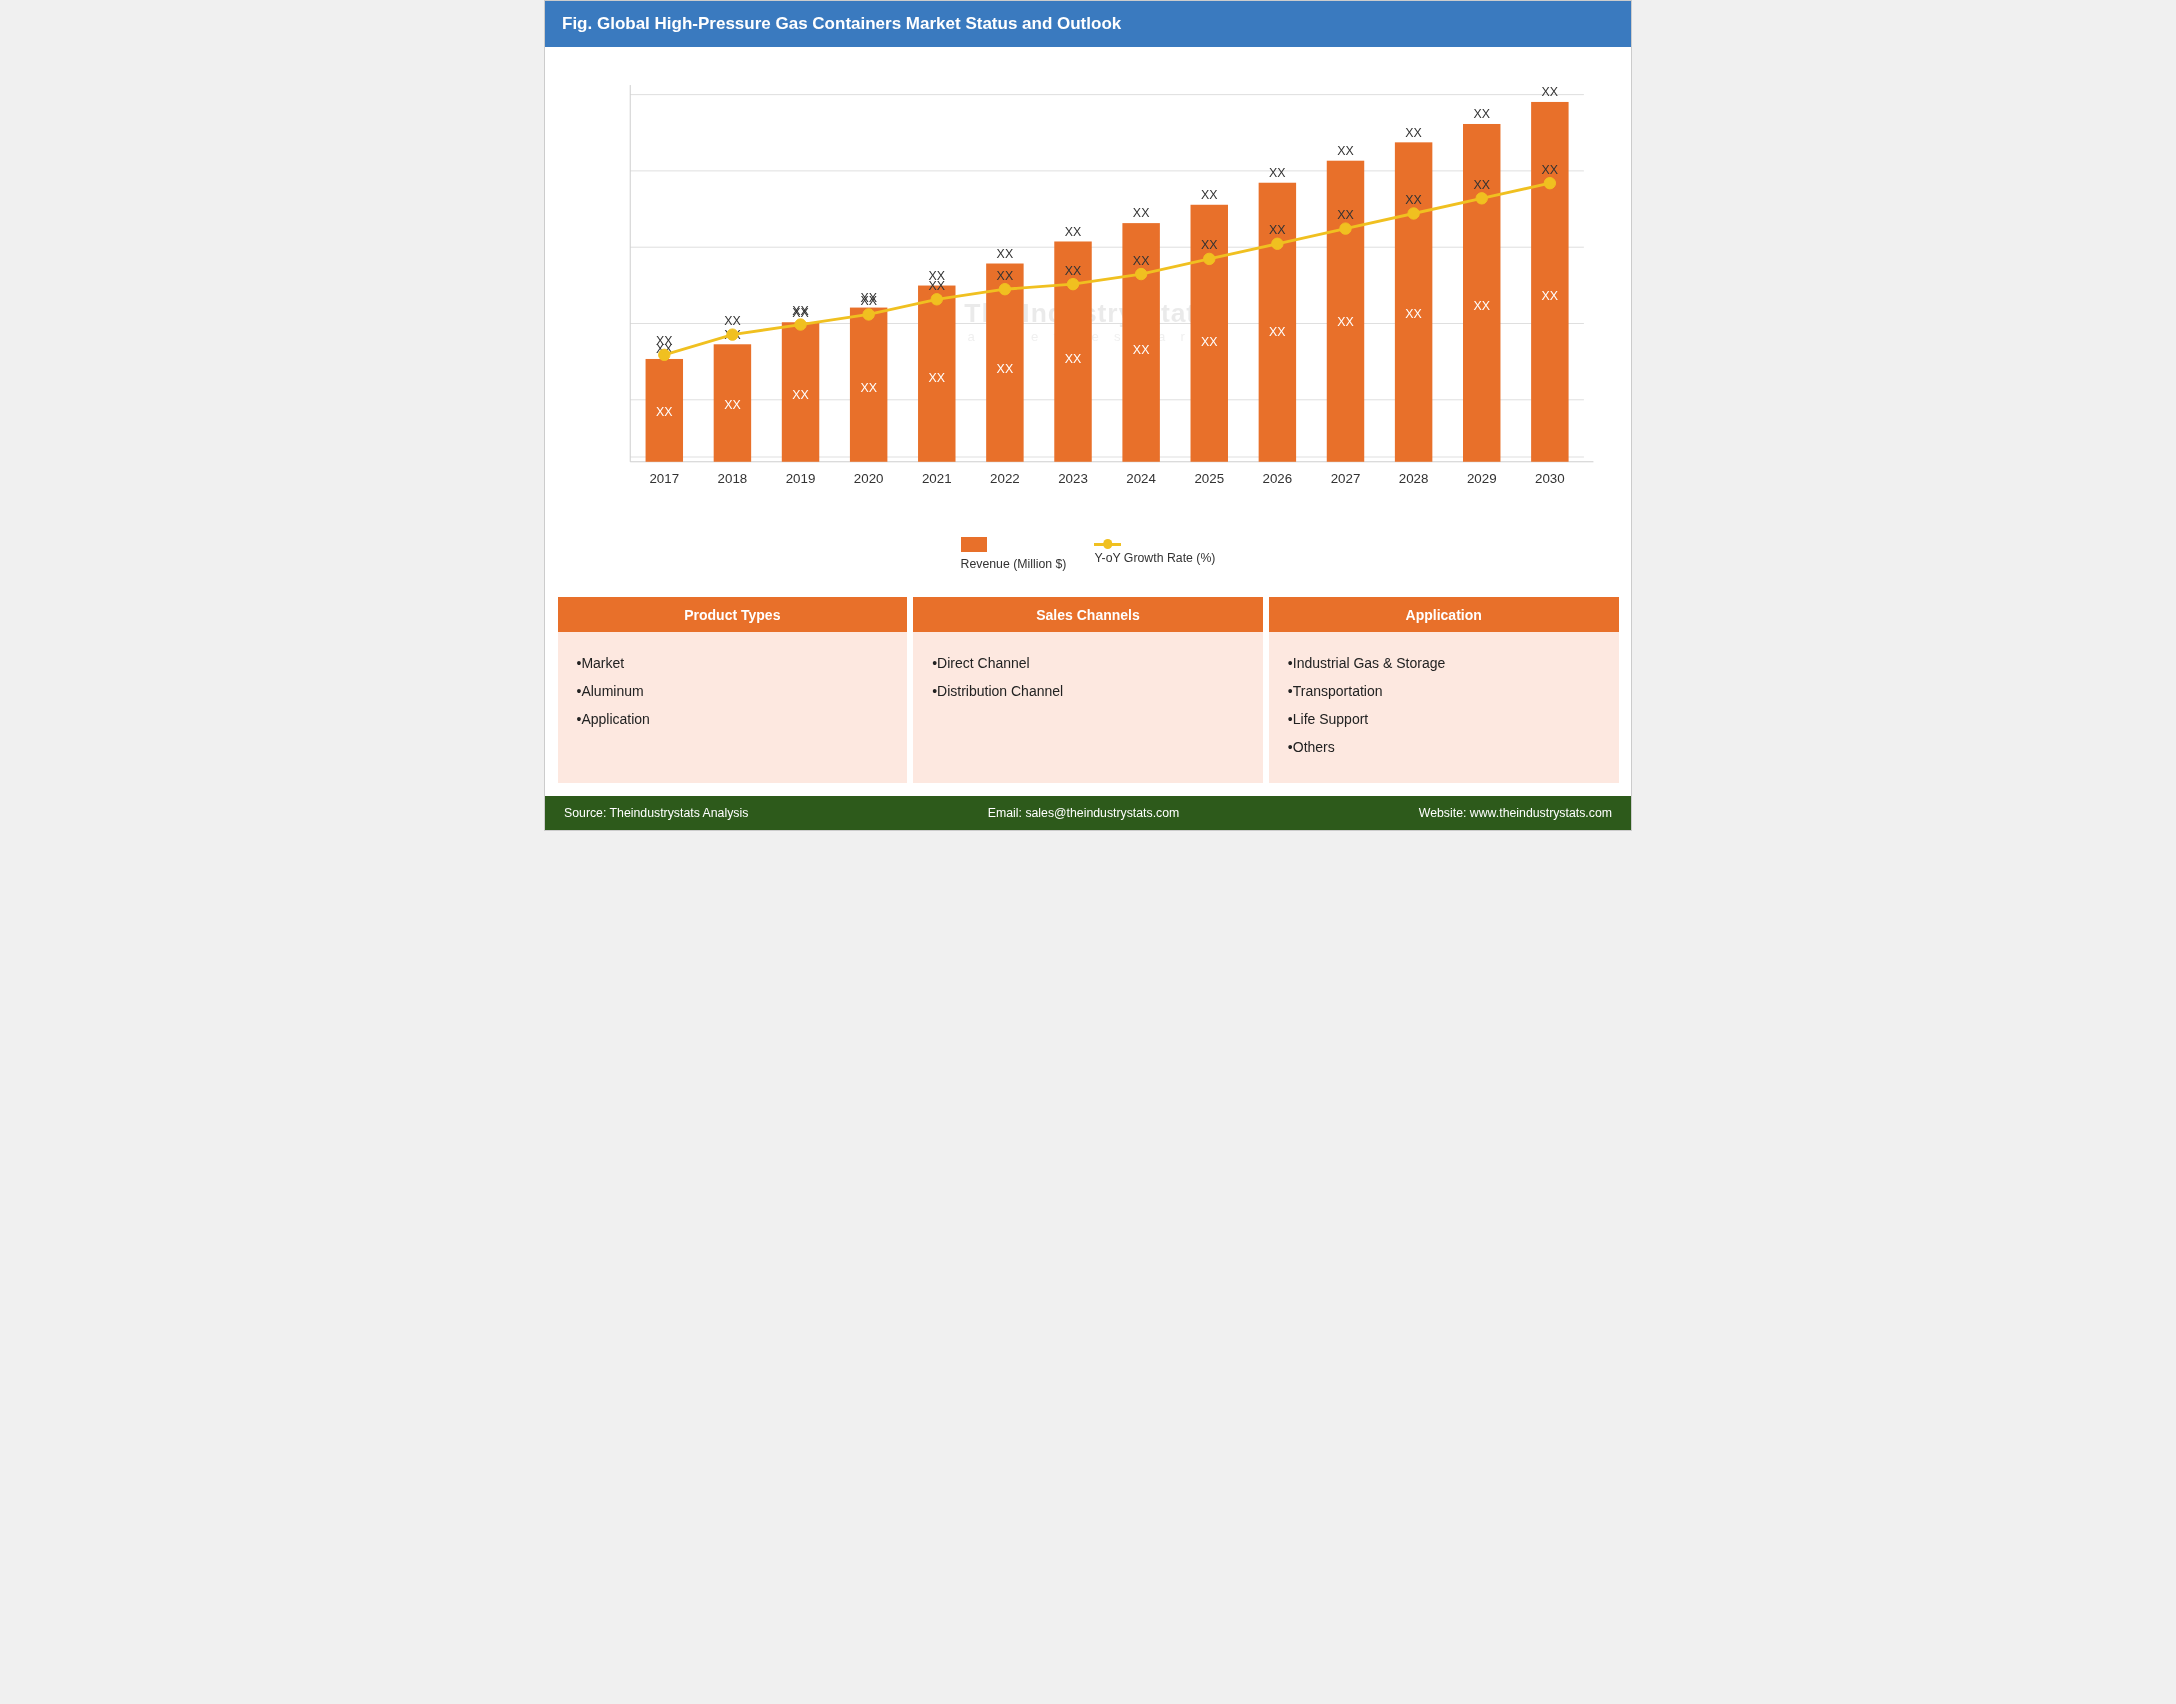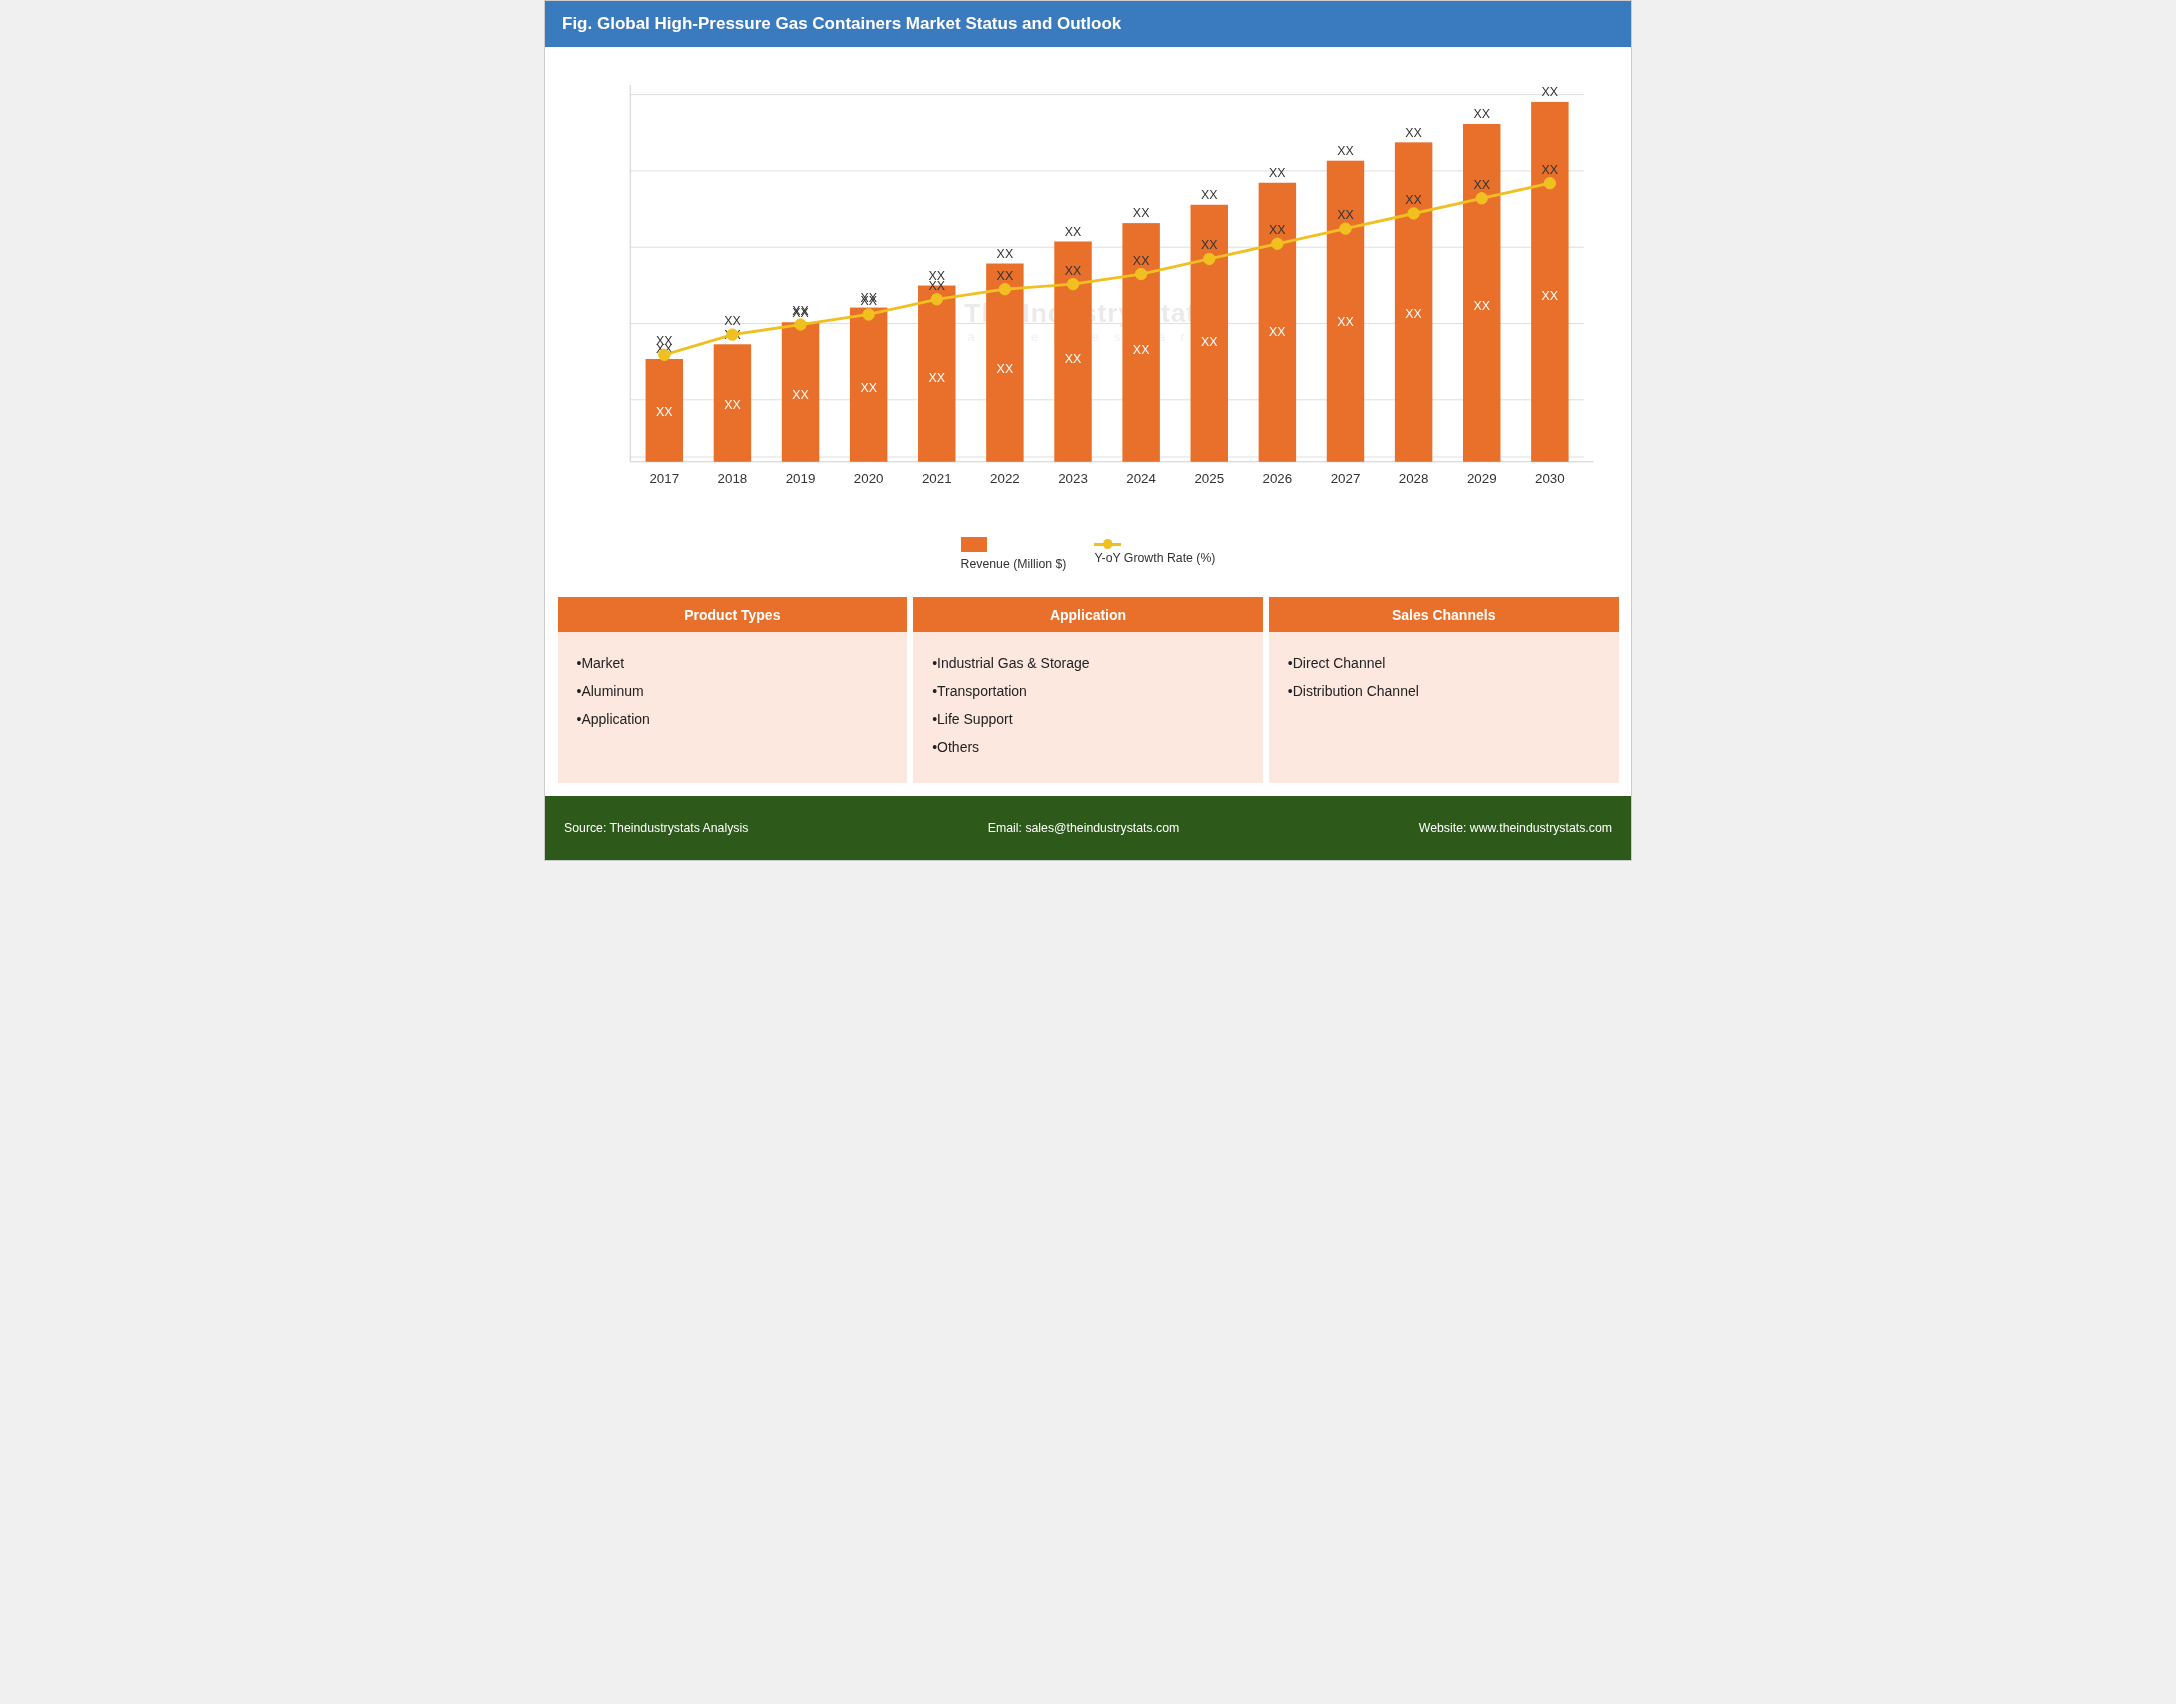--- a/index.html
+++ b/index.html
@@ -95,21 +95,21 @@
       font-size: 14px;
       color: #222;
       line-height: 2;
     }
     
     .footer {
       background: #2d5a1b;
       color: white;
       display: flex;
       justify-content: space-between;
-      padding: 25px 19px;
+      padding: 10px 19px;
       font-size: 12.3px;
     }
     .footer span { color: #fff; }
     
     .watermark {
       position: absolute;
       top: 50%;
       left: 50%;
       transform: translate(-50%, -50%);
       opacity: 0.13;
@@ -258,35 +258,35 @@
   <div class="bottom-sections">
     <div class="section-card">
       <div class="section-header">Product Types</div>
       <div class="section-body">
         <div>•Market</div>
         <div>•Aluminum</div>
         <div>•Application</div>
       </div>
     </div>
     <div class="section-card">
+      <div class="section-header">Sales Channels</div>
+      <div class="section-body">
+        <div>•Direct Channel</div>
+        <div>•Distribution Channel</div>
+      </div>
+    </div>
+    <div class="section-card">
       <div class="section-header">Application</div>
       <div class="section-body">
         <div>•Industrial Gas &amp; Storage</div>
         <div>•Transportation</div>
         <div>•Life Support</div>
         <div>•Others</div>
       </div>
     </div>
-    <div class="section-card">
-      <div class="section-header">Sales Channels</div>
-      <div class="section-body">
-        <div>•Direct Channel</div>
-        <div>•Distribution Channel</div>
-      </div>
-    </div>
   </div>
 
   <div class="footer">
     <span>Source: Theindustrystats Analysis</span>
     <span>Email: sales@theindustrystats.com</span>
     <span>Website: www.theindustrystats.com</span>
   </div>
 </div>
 
 

